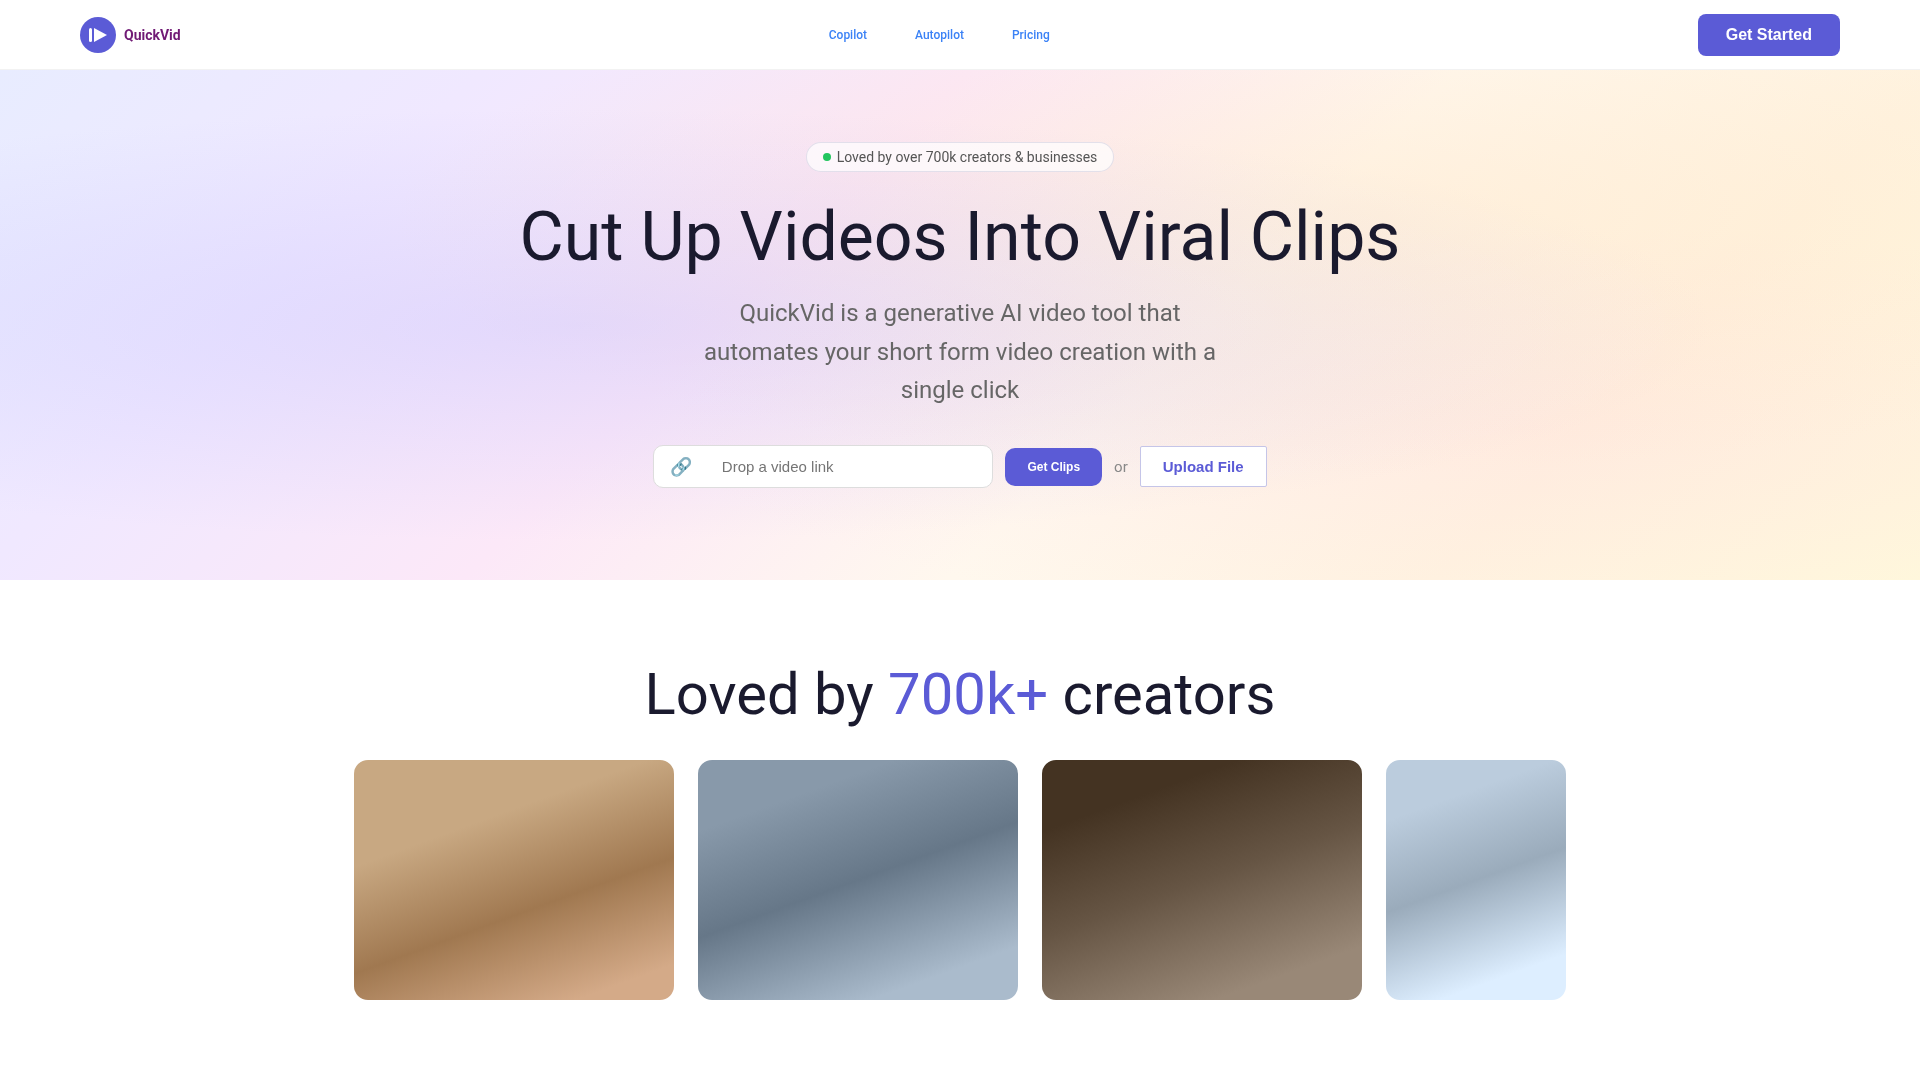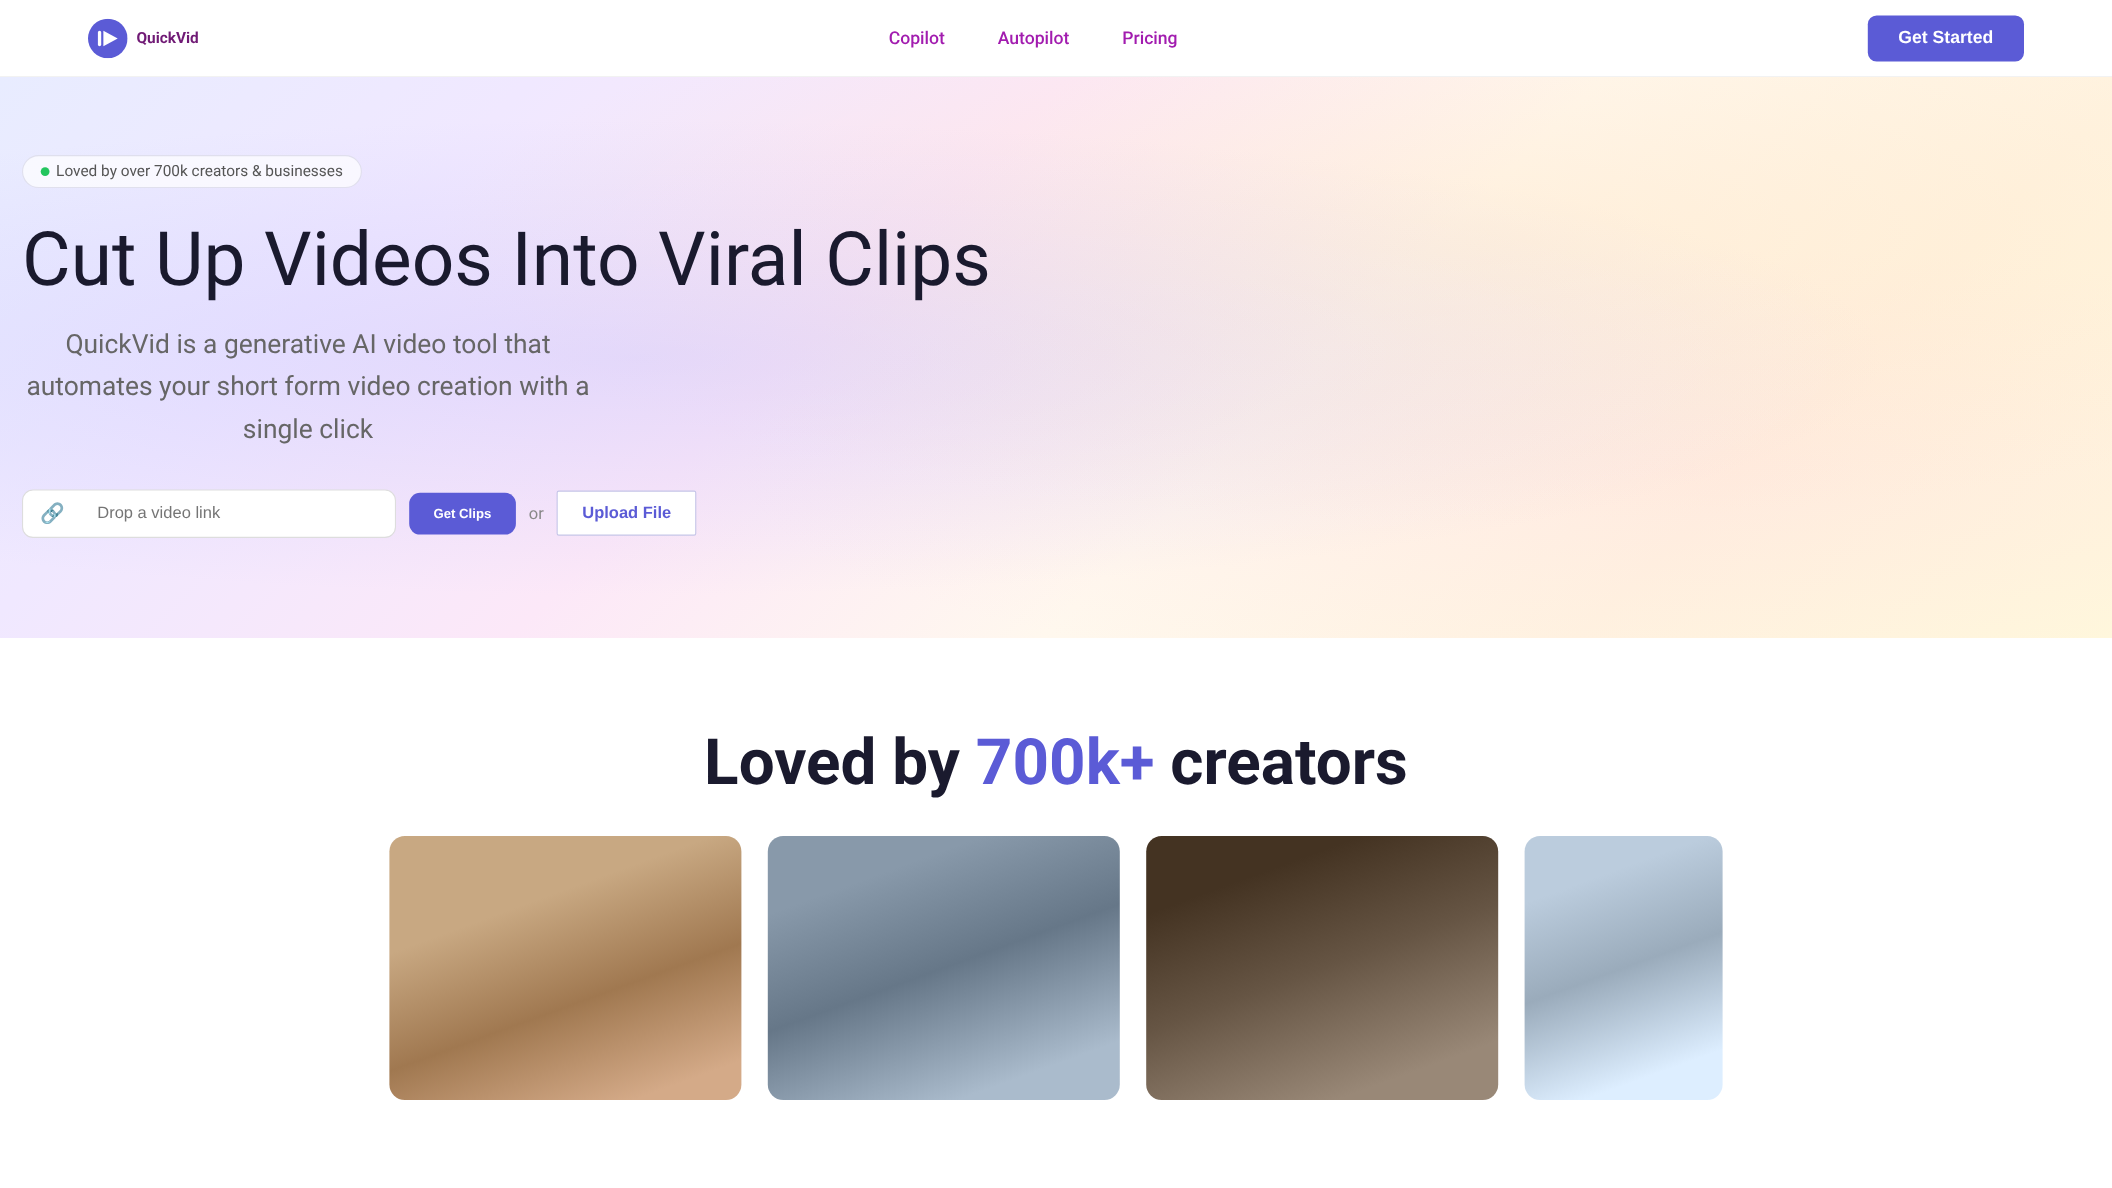--- a/index.html
+++ b/index.html
@@ -47,22 +47,22 @@
       color: #701a75;
     }
 
     .nav-links {
       display: flex;
       align-items: center;
       gap: 48px;
     }
 
     .nav-link {
-      font-size: 16px;
-      color: #a21caf;
+      font-size: 12px;
+      color: #3b82f6;
       cursor: pointer;
       text-decoration: none;
       font-weight: 500;
     }
 
     .get-started-btn {
       background: #5b5bd6;
       color: white;
       border: none;
       padding: 12px 28px;
@@ -71,21 +71,21 @@
       font-weight: 600;
       cursor: pointer;
     }
 
     
     .hero {
       min-height: 510px;
       background: linear-gradient(135deg, #e8ecff 0%, #f0e8ff 20%, #fce8f8 40%, #fff8ee 60%, #fff3e0 80%, #fff8dc 100%);
       display: flex;
       flex-direction: column;
-      align-items: flex-start;
+      align-items: center;
       justify-content: center;
       padding: 60px 20px 80px;
       position: relative;
       overflow: hidden;
     }
 
     .hero::before {
       content: '';
       position: absolute;
       top: 0; left: 0; right: 0; bottom: 0;
@@ -214,21 +214,21 @@
     .social-tagline {
       font-size: 17px;
       color: #5b5bd6;
       text-align: center;
       margin-bottom: 24px;
       font-weight: 400;
     }
 
     .loved-heading {
       font-size: 58px;
-      font-weight: 700;
+      font-weight: 400;
       color: #1a1a2e;
       text-align: center;
       margin-bottom: 32px;
     }
 
     .loved-count {
       color: #5b5bd6;
     }
 
     .testimonial-grid {

